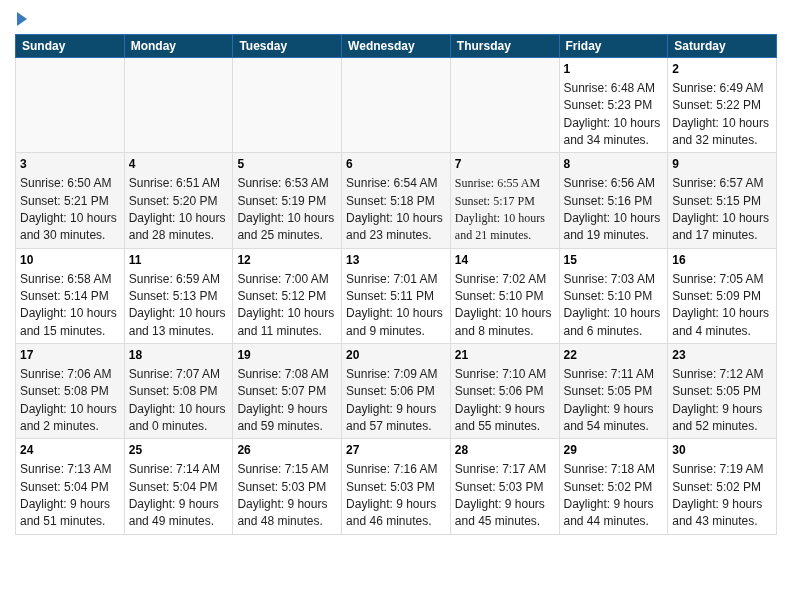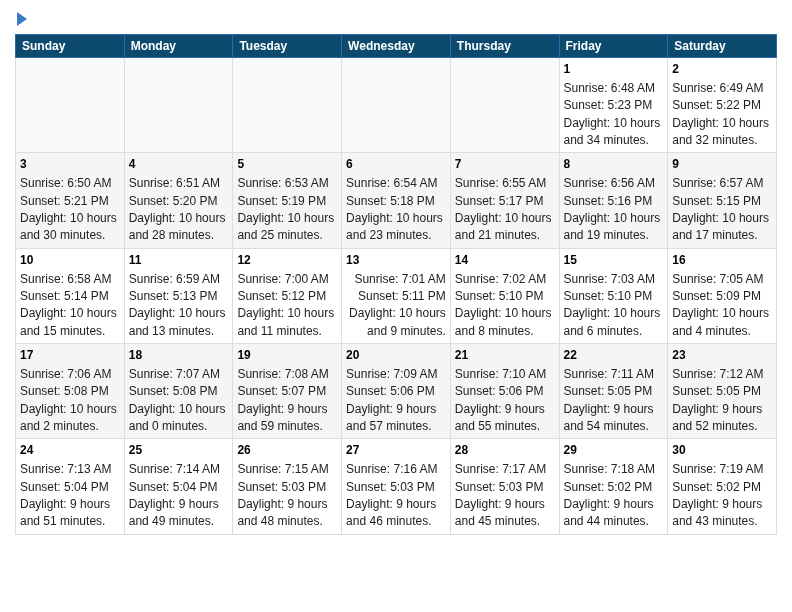--- a/index.html
+++ b/index.html
@@ -175,21 +175,21 @@
           </td>
           <td>
             <span class="day-num">6</span>
             <div class="day-info" style="white-space: pre-line;">Sunrise: 6:54 AM
 Sunset: 5:18 PM
 Daylight: 10 hours
 and 23 minutes.</div>
           </td>
           <td>
             <span class="day-num">7</span>
-            <div class="day-info" style="white-space: pre-line;">Sunrise: 6:55 AM
+            <div class="day-info" style="white-space: pre-line; font-family: Liberation Serif, serif;">Sunrise: 6:55 AM
 Sunset: 5:17 PM
 Daylight: 10 hours
 and 21 minutes.</div>
           </td>
           <td>
             <span class="day-num">8</span>
             <div class="day-info" style="white-space: pre-line;">Sunrise: 6:56 AM
 Sunset: 5:16 PM
 Daylight: 10 hours
 and 19 minutes.</div>
@@ -219,21 +219,21 @@
           </td>
           <td>
             <span class="day-num">12</span>
             <div class="day-info" style="white-space: pre-line;">Sunrise: 7:00 AM
 Sunset: 5:12 PM
 Daylight: 10 hours
 and 11 minutes.</div>
           </td>
           <td>
             <span class="day-num">13</span>
-            <div class="day-info" style="white-space: pre-line; text-align: right;">Sunrise: 7:01 AM
+            <div class="day-info" style="white-space: pre-line;">Sunrise: 7:01 AM
 Sunset: 5:11 PM
 Daylight: 10 hours
 and 9 minutes.</div>
           </td>
           <td>
             <span class="day-num">14</span>
             <div class="day-info" style="white-space: pre-line;">Sunrise: 7:02 AM
 Sunset: 5:10 PM
 Daylight: 10 hours
 and 8 minutes.</div>

